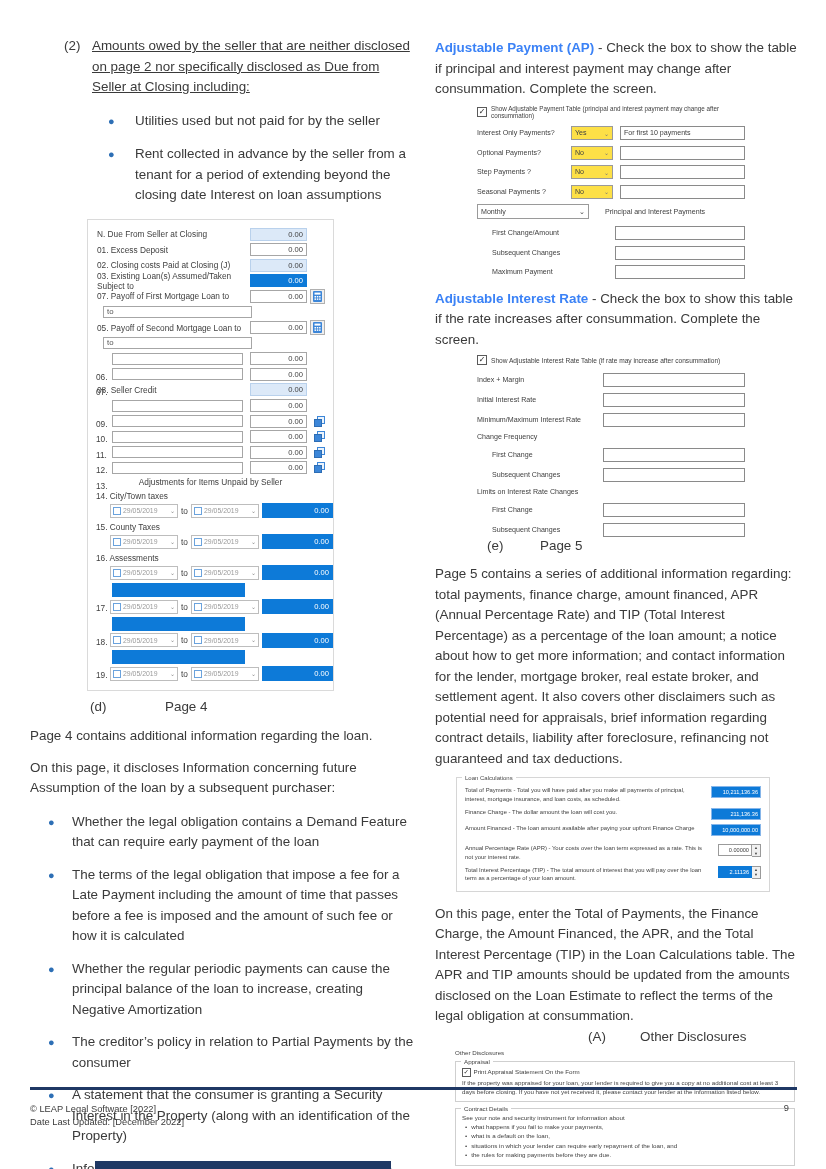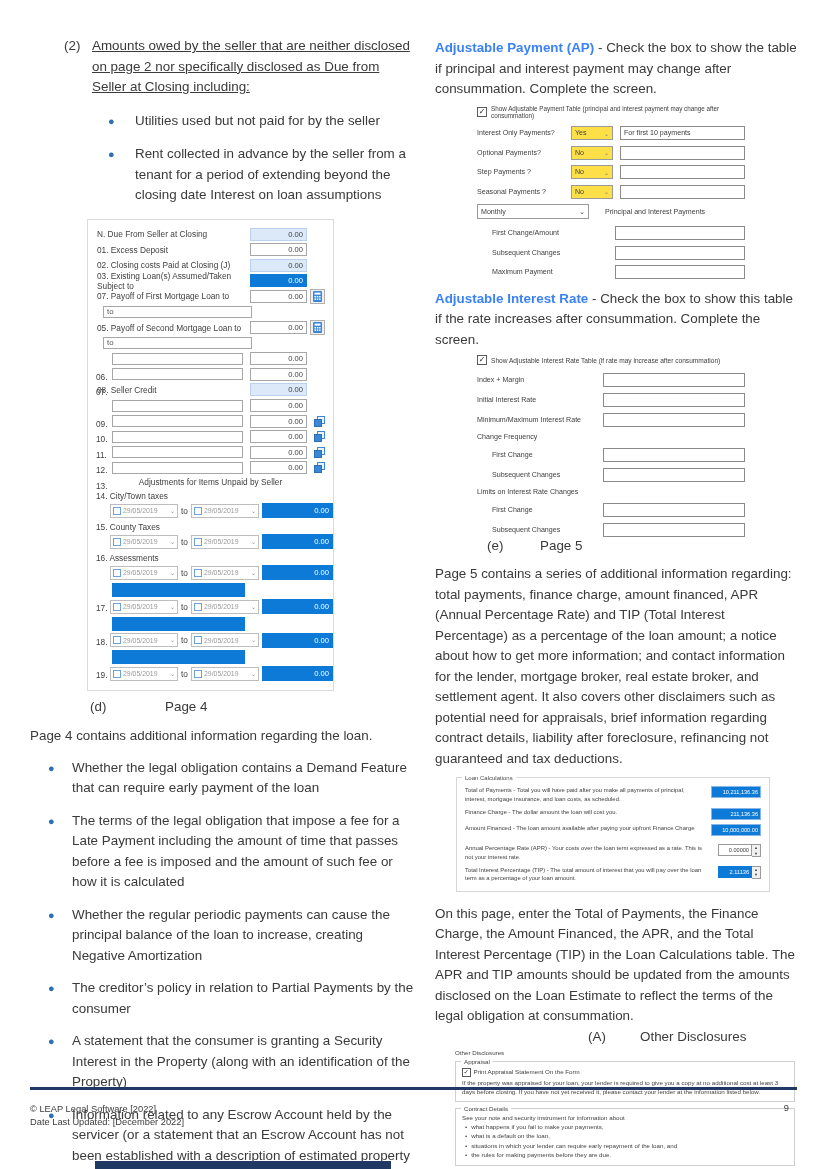--- a/index.html
+++ b/index.html
@@ -384,20 +384,21 @@
           <span class="sp2"></span>
       </div>
     </div>
 
     <div class="cap">
       <span class="lt" style="margin-left:60px;width:75px;">(d)</span>
       <span>Page 4</span>
     </div>
 
     <p class="bt">Page 4 contains additional information regarding the loan.</p>
+    <p class="bt" style="margin-bottom:13px;">On this page, it discloses Information concerning future Assumption of the loan by a subsequent purchaser:</p>
 
     <div class="blt2 bt">
         <span class="dot">●</span>
         <span class="tx">Whether the legal obligation contains a Demand Feature that can require early payment of the loan</span>
       </div>
     <div class="blt2 bt">
         <span class="dot">●</span>
         <span class="tx">The terms of the legal obligation that impose a fee for a Late Payment including the amount of time that passes before a fee is imposed and the amount of such fee or how it is calculated</span>
       </div>
     <div class="blt2 bt">

